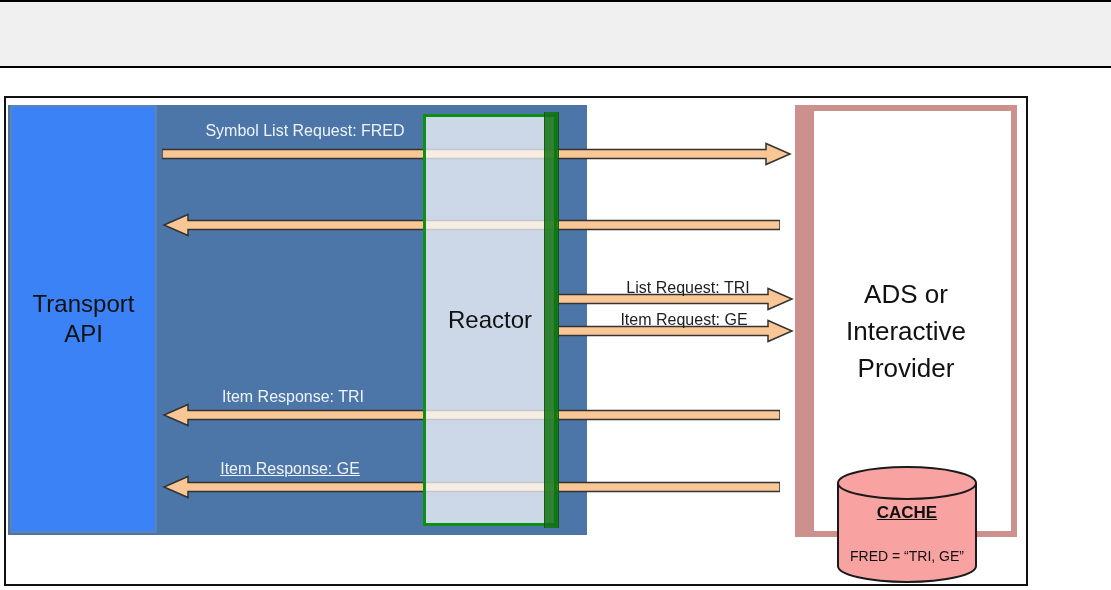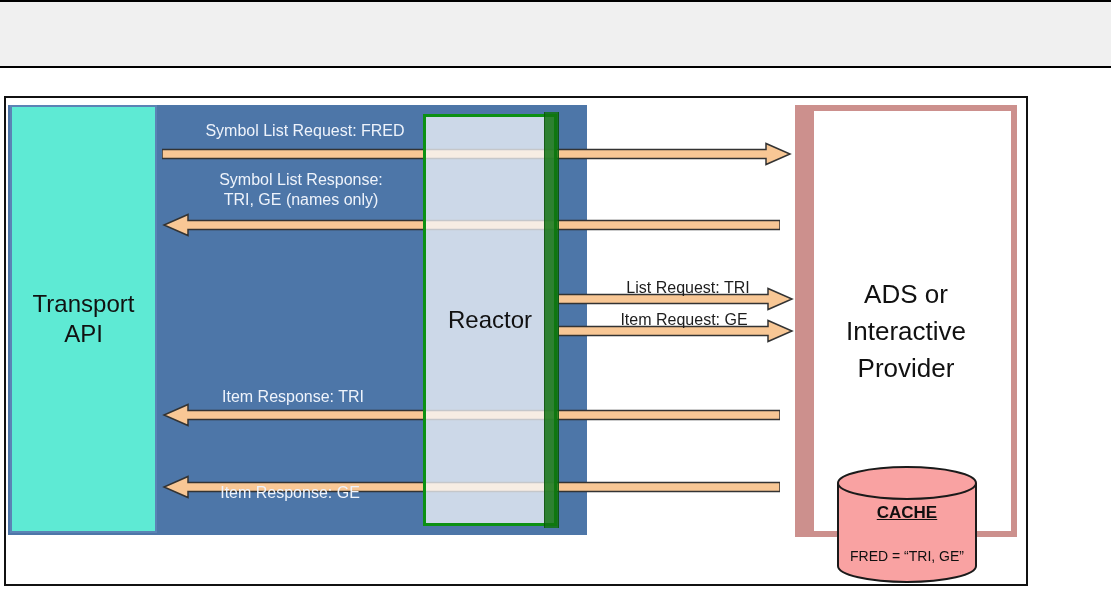--- a/index.html
+++ b/index.html
@@ -10,21 +10,21 @@
   .top-strip{position:absolute;left:0;top:0;width:1111px;height:64px;background:#f0f0f0;
              border-top:2px solid #000;border-bottom:2px solid #000;}
 
   
   .frame{position:absolute;left:4px;top:96px;width:1020px;height:486px;border:2px solid #111;background:#fff;}
 
   
   .band{position:absolute;left:8px;top:105px;width:579px;height:430px;background:#4d76a8;z-index:1;}
 
   
-  .transport-box{position:absolute;left:10px;top:105px;width:143px;height:424px;background:#5eead4;
+  .transport-box{position:absolute;left:10px;top:105px;width:143px;height:424px;background:#3b82f6;
                  border:2px solid #5b83b5;z-index:5;display:flex;align-items:center;justify-content:center;}
   .transport-label{font-size:24px;line-height:30px;color:#111;text-align:center;}
 
   
   .reactor-box{position:absolute;left:423px;top:114px;width:128px;height:406px;
                border:3px solid #0c9113;background:rgba(247,250,253,0.75);z-index:3;}
   .reactor-label{position:absolute;left:423px;top:306px;width:134px;text-align:center;
                  font-size:24px;color:#111;z-index:6;}
   .pipe-bar{position:absolute;left:544px;top:112px;width:13px;height:416px;
             background:rgba(16,114,16,0.85);border-left:1px solid rgba(8,70,8,0.6);
@@ -113,32 +113,28 @@
 
   <div class="provider-box"></div>
   <div class="provider-label">
     <div>ADS or</div>
     <div>Interactive</div>
     <div>Provider</div>
   </div>
 
   <div class="msg-label msg-light" style="left:305px;top:122px;">Symbol List Request: FRED</div>
 
-  <div class="msg-label msg-light msg-center" style="left:301px;top:170px;">
-    <div>Symbol List Response:</div>
-    <div>TRI, GE (names only)</div>
-  </div>
 
   <div class="msg-label msg-dark" style="left:688px;top:279px;">List Request: TRI</div>
 
   <div class="msg-label msg-dark" style="left:684px;top:311px;">Item Request: GE</div>
 
   <div class="msg-label msg-light" style="left:293px;top:388px;">Item Response: TRI</div>
 
-  <div class="msg-label msg-light" style="left:290px;top:484px;">Item Response: GE</div>
+  <div class="msg-label msg-light" style="left:290px;top:460px;text-decoration:underline;">Item Response: GE</div>
 
   <div class="cache-cyl">
     <svg width="144" height="122" viewBox="0 0 144 122">
       <path d="M 3,19 L 3,102 A 69,16 0 0 0 141,102 L 141,19" fill="#f9a2a2" stroke="#1a1a1a" stroke-width="2"></path>
       <ellipse cx="72" cy="19" rx="69" ry="16" fill="#f9a2a2" stroke="#1a1a1a" stroke-width="2"></ellipse>
     </svg>
   </div>
   <div class="cache-title">CACHE</div>
   <div class="cache-entry">FRED = “TRI, GE”</div>
 

